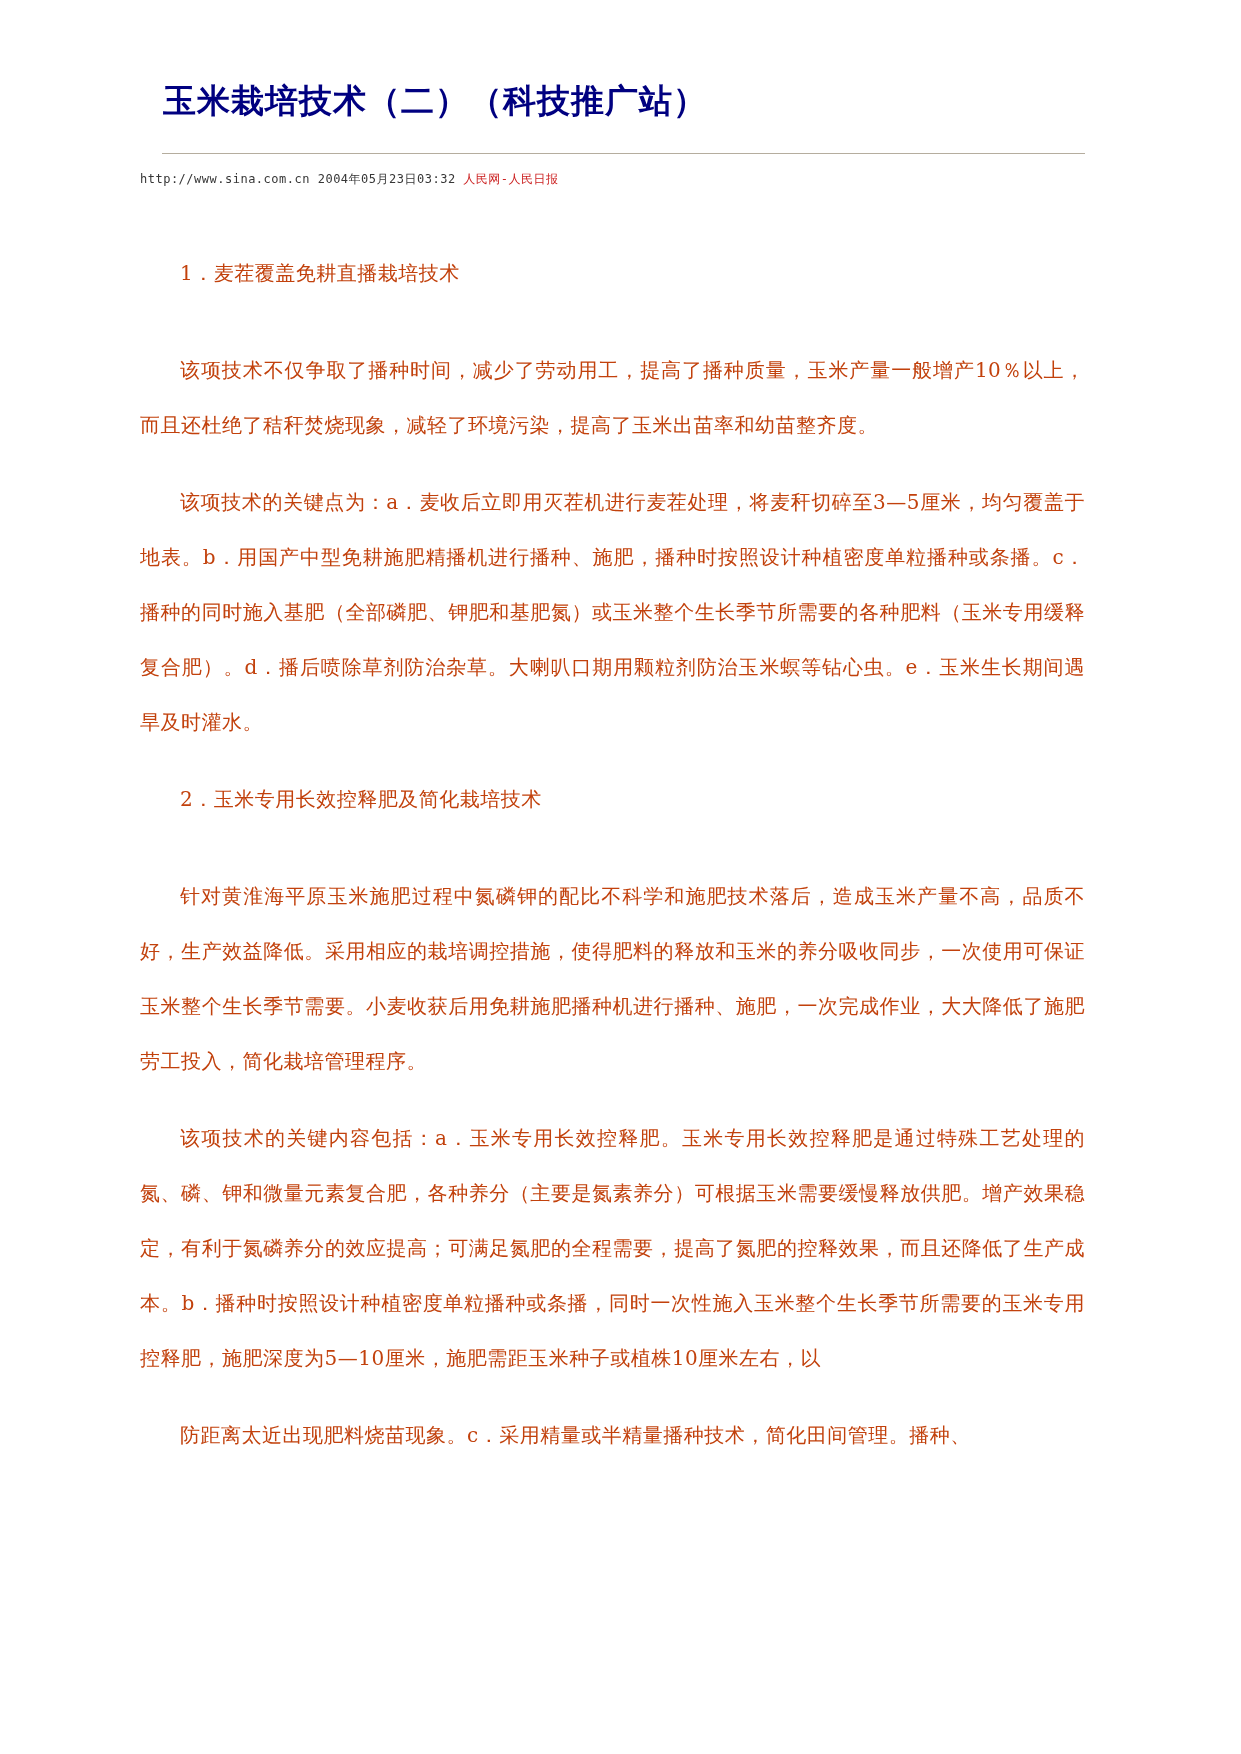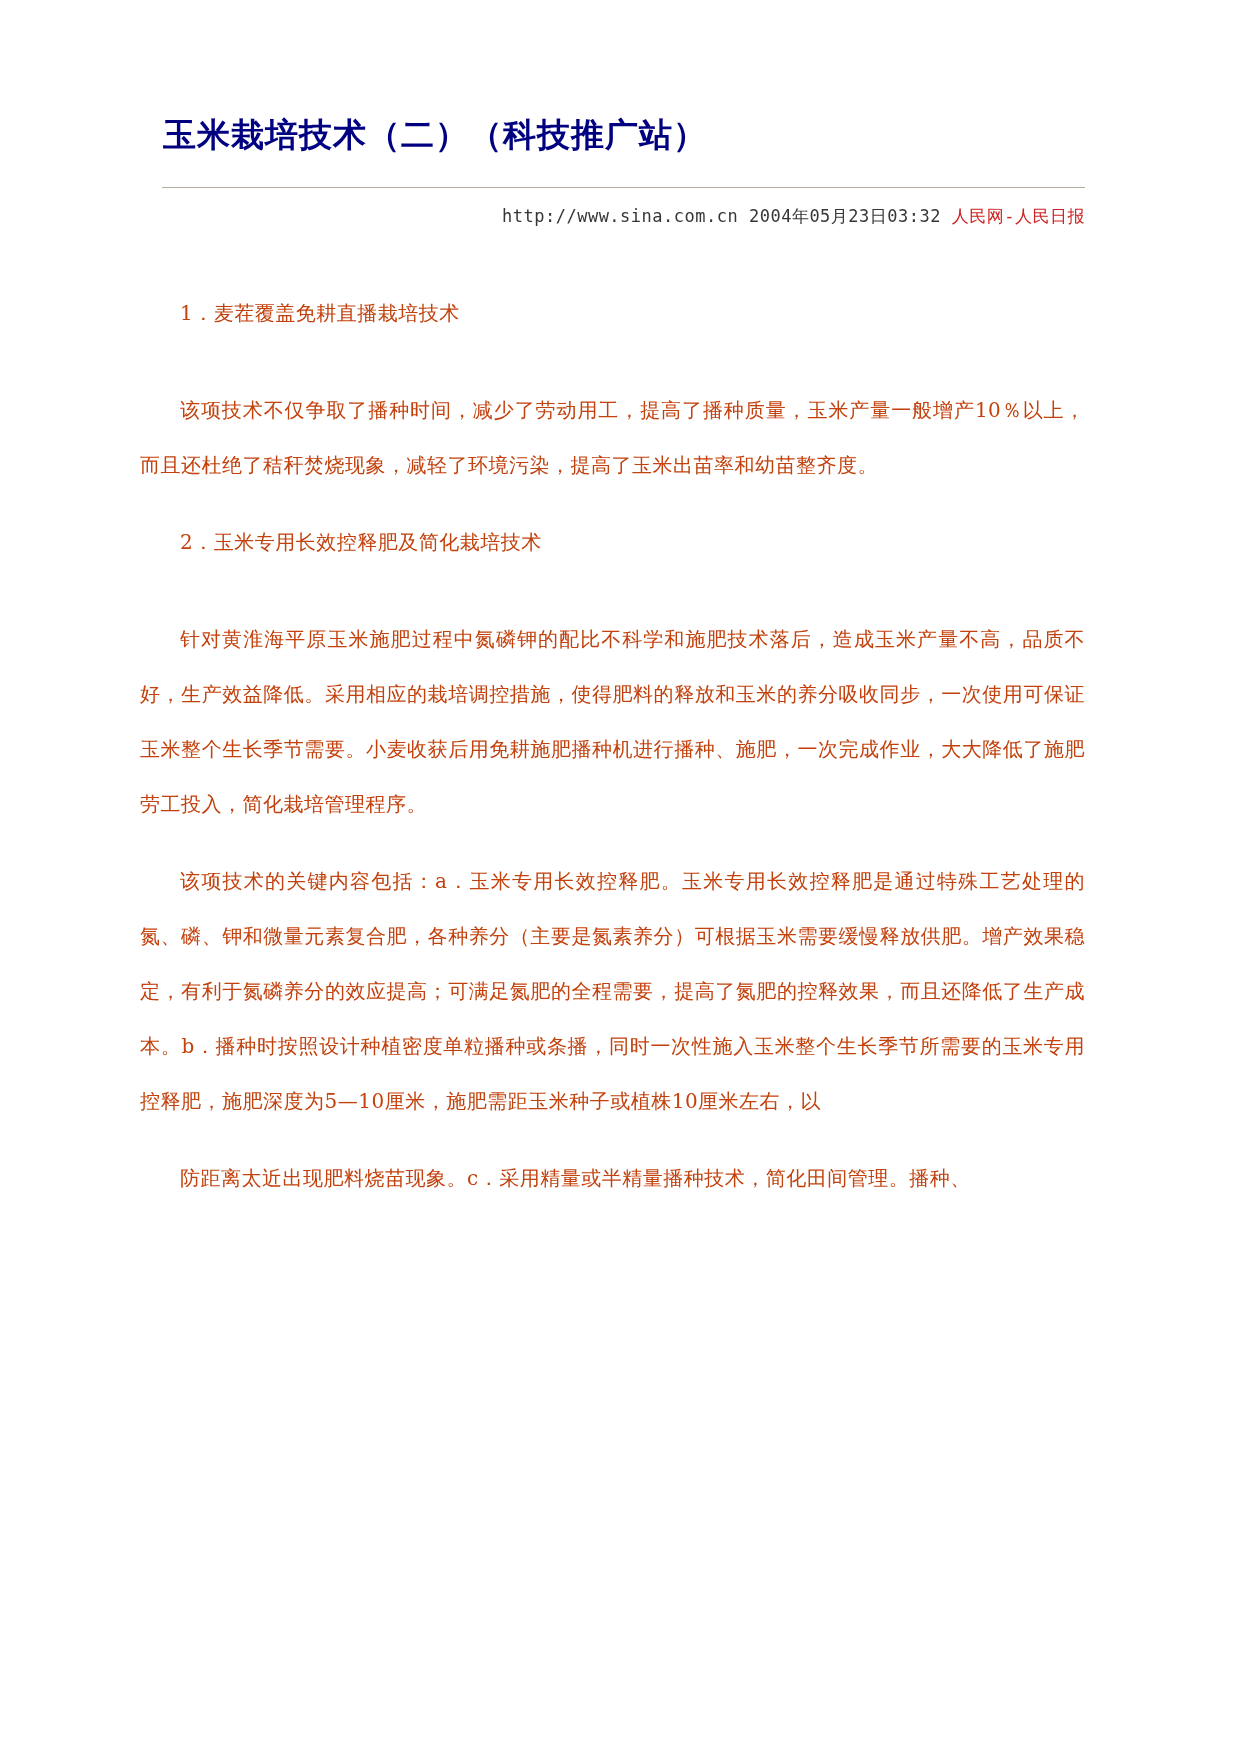--- a/index.html
+++ b/index.html
@@ -9,40 +9,40 @@
   }
   body {
     width: 1241px;
     height: 1754px;
     overflow: hidden;
     font-family: "DejaVu Serif", "Liberation Serif", serif;
   }
   .doc {
     box-sizing: border-box;
     width: 1241px;
-    padding: 114px 156px 0 140px;
+    padding: 80px 156px 0 140px;
   }
   .title {
     margin: 0 0 0 23px;
     color: #000080;
     font-size: 33px;
     font-weight: bold;
     letter-spacing: 1px;
     line-height: 1.3;
   }
   .divider {
     border: none;
     border-top: 1px solid #b5ad9e;
     height: 0;
     margin: 30px 0 0 22px;
   }
   .byline {
     margin-top: 17px;
-    text-align: right;
-    font-size: 17px;
+    text-align: left;
+    font-size: 12px;
     color: #363636;
     font-family: "DejaVu Sans Mono", "DejaVu Serif", serif;
     letter-spacing: 0.5px;
   }
   .byline .pub {
     color: #cc2222;
     cursor: pointer;
   }
   .article {
     margin-top: 58px;
@@ -71,19 +71,20 @@
 
   <div class="byline">
     <span>http://www.sina.com.cn</span>
     <span>2004年05月23日03:32</span>
     <span class="pub">人民网-人民日报</span>
   </div>
 
   <div class="article">
       <p class="heading">1．麦茬覆盖免耕直播栽培技术</p>
       <p>该项技术不仅争取了播种时间，减少了劳动用工，提高了播种质量，玉米产量一般增产10％以上，而且还杜绝了秸秆焚烧现象，减轻了环境污染，提高了玉米出苗率和幼苗整齐度。</p>
+      <p>该项技术的关键点为：a．麦收后立即用灭茬机进行麦茬处理，将麦秆切碎至3—5厘米，均匀覆盖于地表。b．用国产中型免耕施肥精播机进行播种、施肥，播种时按照设计种植密度单粒播种或条播。c．播种的同时施入基肥（全部磷肥、钾肥和基肥氮）或玉米整个生长季节所需要的各种肥料（玉米专用缓释复合肥）。d．播后喷除草剂防治杂草。大喇叭口期用颗粒剂防治玉米螟等钻心虫。e．玉米生长期间遇旱及时灌水。</p>
       <p class="heading">2．玉米专用长效控释肥及简化栽培技术</p>
       <p>针对黄淮海平原玉米施肥过程中氮磷钾的配比不科学和施肥技术落后，造成玉米产量不高，品质不好，生产效益降低。采用相应的栽培调控措施，使得肥料的释放和玉米的养分吸收同步，一次使用可保证玉米整个生长季节需要。小麦收获后用免耕施肥播种机进行播种、施肥，一次完成作业，大大降低了施肥劳工投入，简化栽培管理程序。</p>
       <p>该项技术的关键内容包括：a．玉米专用长效控释肥。玉米专用长效控释肥是通过特殊工艺处理的氮、磷、钾和微量元素复合肥，各种养分（主要是氮素养分）可根据玉米需要缓慢释放供肥。增产效果稳定，有利于氮磷养分的效应提高；可满足氮肥的全程需要，提高了氮肥的控释效果，而且还降低了生产成本。b．播种时按照设计种植密度单粒播种或条播，同时一次性施入玉米整个生长季节所需要的玉米专用控释肥，施肥深度为5—10厘米，施肥需距玉米种子或植株10厘米左右，以</p>
       <p>防距离太近出现肥料烧苗现象。c．采用精量或半精量播种技术，简化田间管理。播种、</p>
     </div>
 
 </div>
 
 </body></html>

